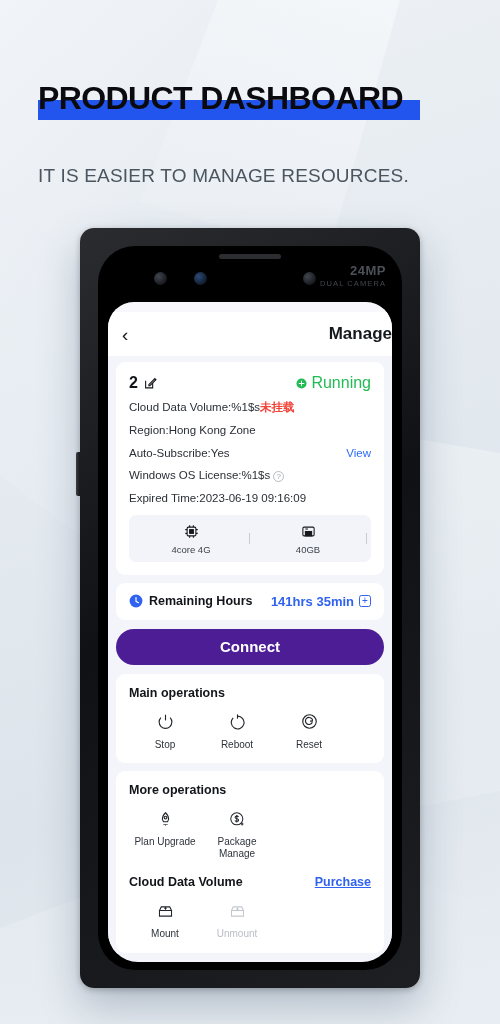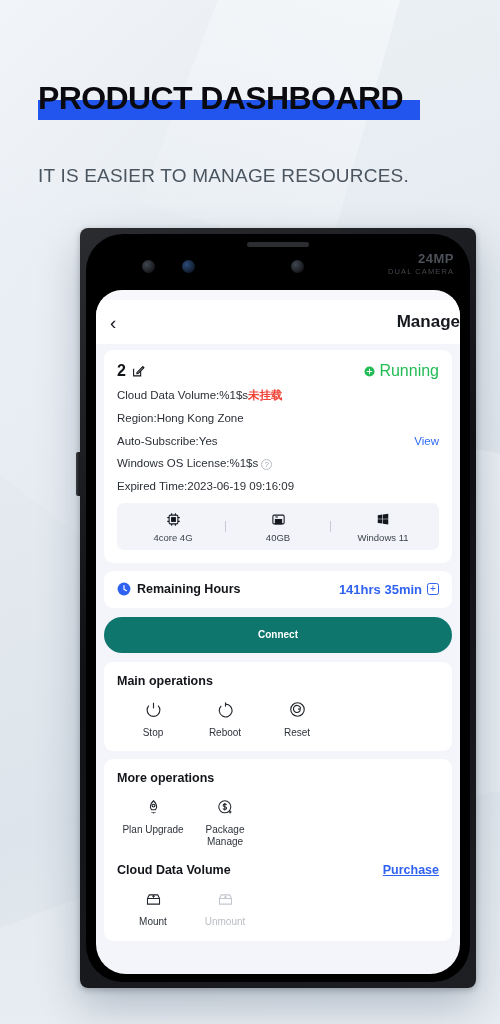--- a/index.html
+++ b/index.html
@@ -75,25 +75,25 @@
     font-size: 19px;
     color: #4a5560;
     letter-spacing: .2px;
     white-space: nowrap;
   }
 
   
   .phone {
     position: absolute;
     left: 80px; top: 228px;
-    width: 396px; height: 760px;
+    width: 340px; height: 760px;
     background: linear-gradient(150deg, #2a2c30 0%, #101114 45%, #1d1f23 100%);
-    border-radius: 8px;
+    border-radius: 14px;
     box-shadow: 0 18px 40px rgba(40,60,90,.28), 0 2px 6px rgba(0,0,0,.25);
-    padding: 6px;
+    padding: 18px;
     overflow: hidden;
   }
   .phone-inner {
     width: 100%; height: 100%;
     background: #000;
     border-radius: 37px;
     overflow: hidden;
     position: relative;
   }
   .side-btn {
@@ -224,23 +224,23 @@
   .hours-val { font-size: 13px; font-weight: 700; color: #2f62f0; }
   .plus-box {
     width: 12px; height: 12px; border: 1px solid #2f62f0; border-radius: 2.5px;
     color: #2f62f0; font-size: 10px; line-height: 10px; text-align: center;
     cursor: pointer;
   }
 
   .connect-btn {
     margin: 0 8px 9px;
     height: 36px;
-    background: #0f766e;
+    background: #4c1d95;
     border-radius: 18px;
-    color: #fff; font-size: 10px; font-weight: 700;
+    color: #fff; font-size: 15px; font-weight: 700;
     display: flex; align-items: center; justify-content: center;
     cursor: pointer;
   }
 
   .sec-title { font-size: 12.5px; font-weight: 700; color: #12151a; }
   .ops-grid { display: flex; padding-top: 11px; }
   .op {
     width: 72px; text-align: center; cursor: pointer;
   }
   .op .ic { height: 22px; display: flex; align-items: center; justify-content: center; }
@@ -357,28 +357,20 @@
               <div class="ic">
                 <svg width="15" height="15" viewBox="0 0 24 24" fill="none" stroke="#14181d" stroke-width="1.7">
                   <rect x="3" y="5" width="18" height="14" rx="2"></rect>
                   <rect x="7" y="12" width="10" height="7" fill="#14181d"></rect>
                   <path d="M7 8h4"></path>
                 </svg>
               </div>
               <div class="lb">40GB</div>
             </div>
             <div class="spec-div"></div>
-            <div class="spec">
-              <div class="ic">
-                <svg width="14" height="14" viewBox="0 0 24 24" fill="#14181d">
-                  <path d="M3 5.5l8-1.2v7.3H3zM12 4.1l9-1.3v8.8h-9zM3 12.6h8v7.2l-8-1.1zM12 12.6h9v8.7l-9-1.3z"></path>
-                </svg>
-              </div>
-              <div class="lb">Windows 11</div>
-            </div>
           </div>
         </div>
 
         <div class="hours-card">
           <div class="hours-left">
             <svg width="14" height="14" viewBox="0 0 24 24">
               <circle cx="12" cy="12" r="11" fill="#2f62f0"></circle>
               <path d="M12 6v6.6l4.2 2.4" stroke="#fff" stroke-width="2" fill="none" stroke-linecap="round"></path>
             </svg>
             <span class="hours-label">Remaining Hours</span>

